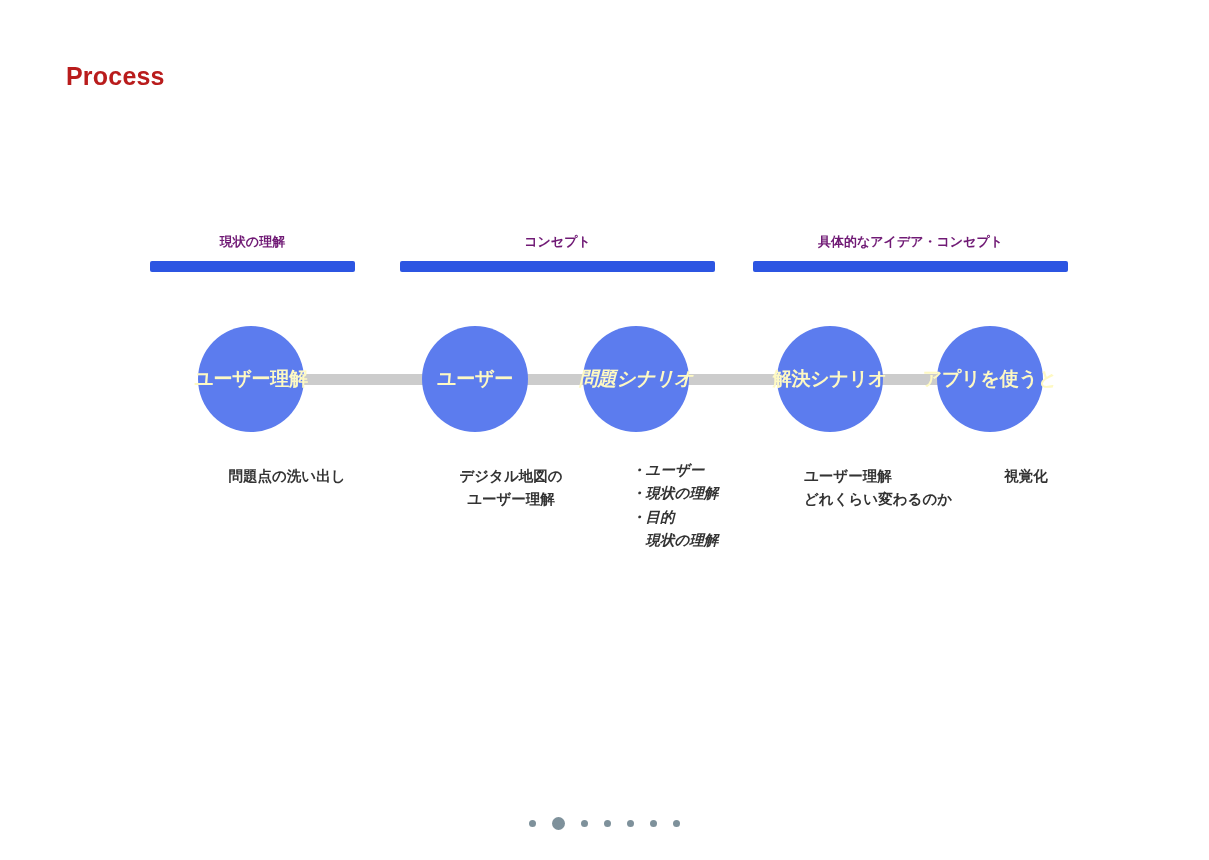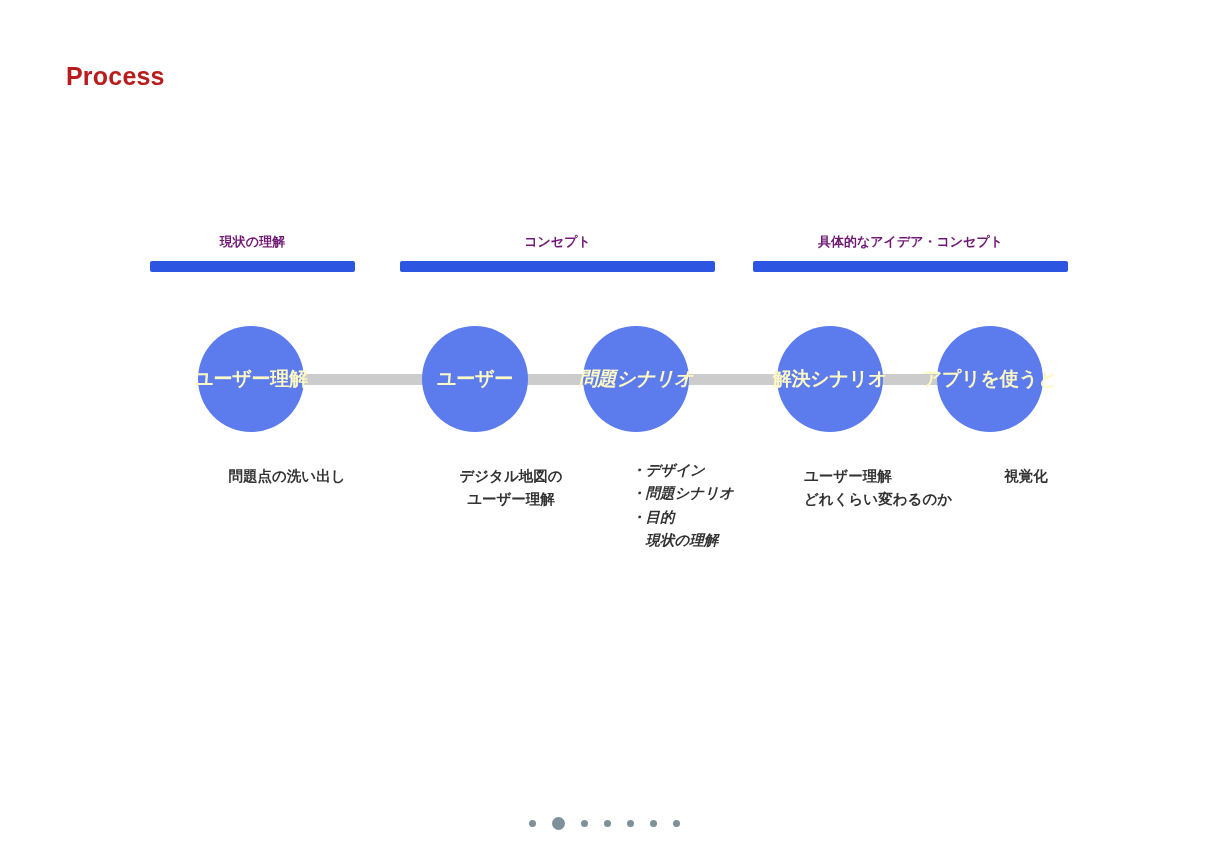--- a/index.html
+++ b/index.html
@@ -208,22 +208,22 @@
       <span class="cap-line">デジタル地図の</span>
       <span class="cap-line">ユーザー理解</span>
     </div>
   </div>
 
   <div class="step step-3">
     <div class="step-circle">
       <span class="step-circle-label">問題シナリオ</span>
     </div>
     <div class="step-caption left-align">
-      <span class="cap-line">・デザイン</span>
-      <span class="cap-line">・問題シナリオ</span>
+      <span class="cap-line">・ユーザー</span>
+      <span class="cap-line">・現状の理解</span>
       <span class="cap-line">・目的</span>
       <span class="cap-line">　現状の理解</span>
     </div>
   </div>
 
   <div class="step step-4">
     <div class="step-circle">
       <span class="step-circle-label">解決シナリオ</span>
     </div>
     <div class="step-caption left-align">

